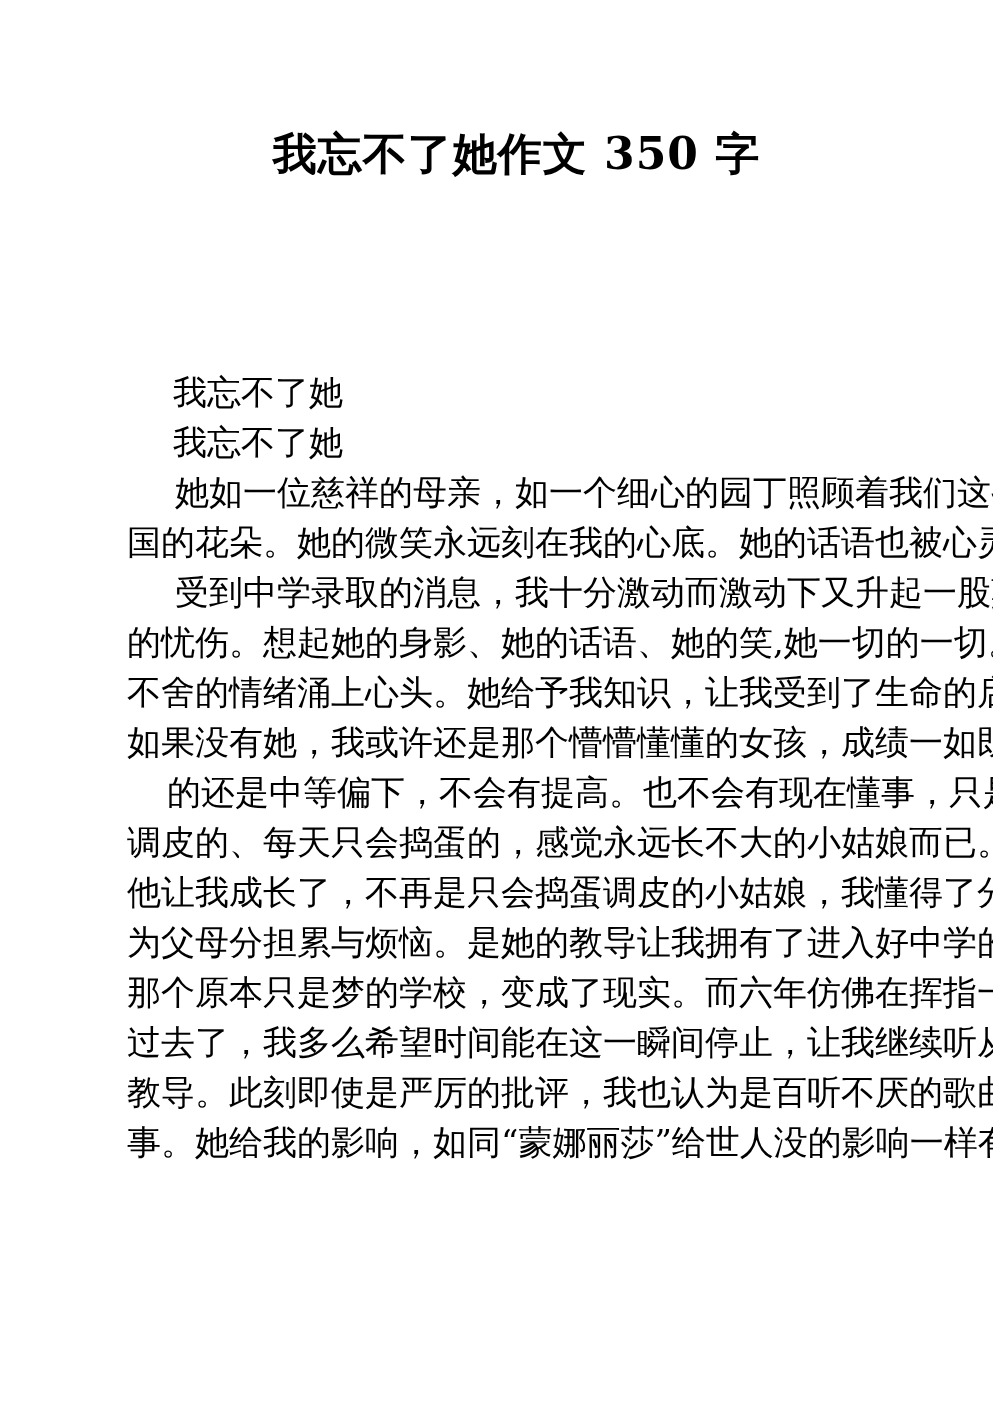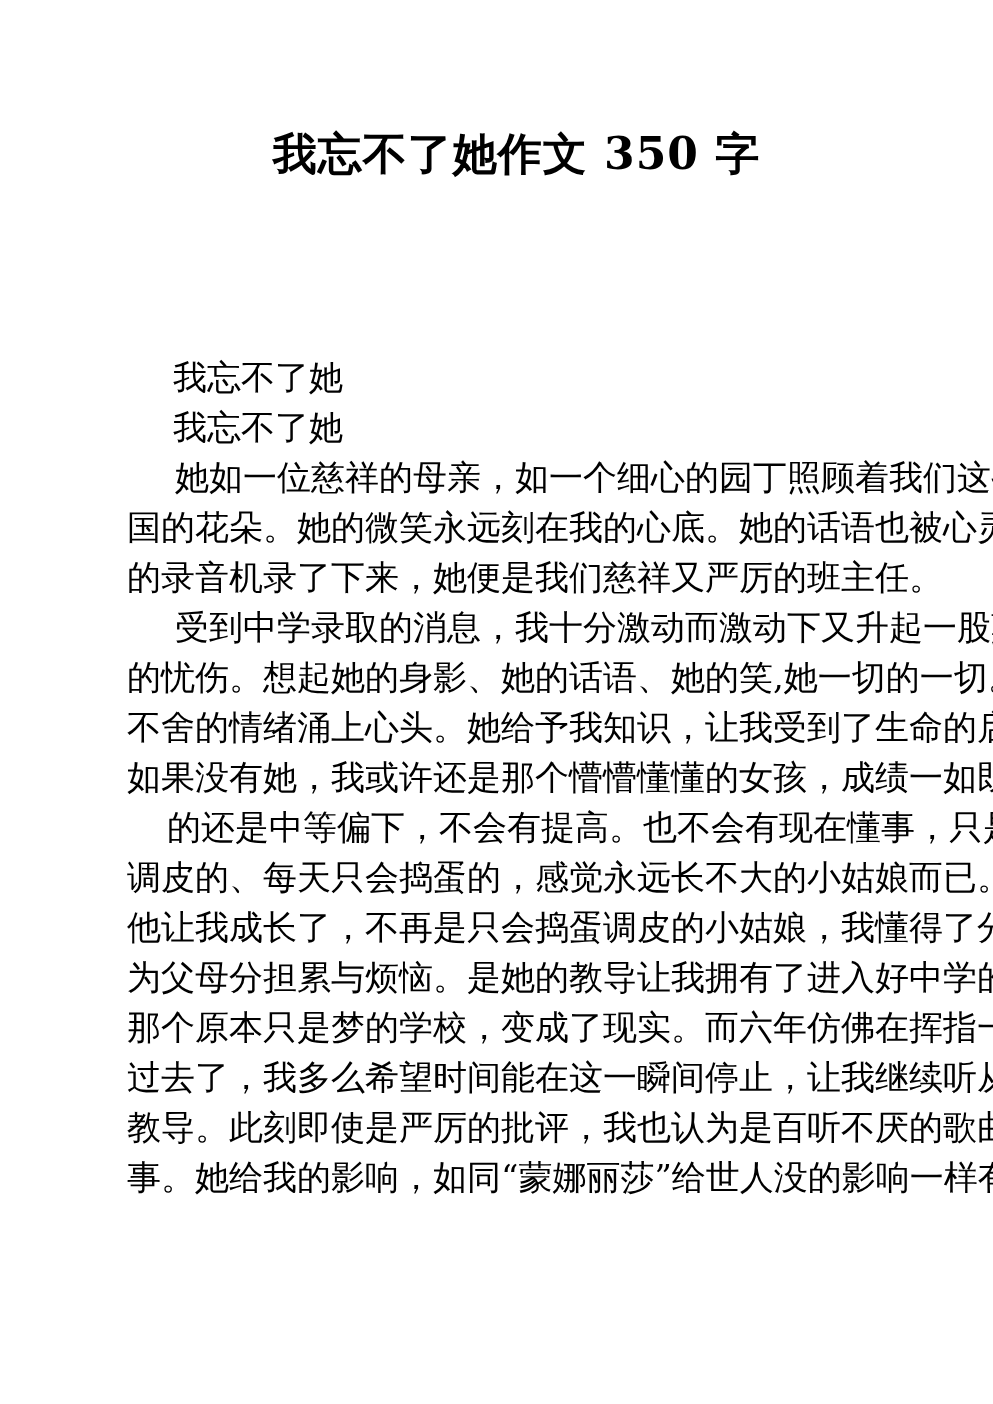--- a/index.html
+++ b/index.html
@@ -52,21 +52,21 @@
     font-size: 28px;
     line-height: 36px;
     font-weight: 400;
     white-space: pre;
   }
 
   
   .body-block {
     position: absolute;
     left: 107px;
-    top: 352px;
+    top: 367px;
     width: 790px;
   }
 
   .line {
     font-size: 34px;
     line-height: 50px;
     white-space: pre;
     letter-spacing: 0px;
     font-weight: 400;
   }
@@ -90,21 +90,20 @@
 <div class="page">
 
   <div class="doc-title">我忘不了她作文 350 字</div>
 
 
   <div class="body-block">
       <div class="line indent-1">我忘不了她</div>
       <div class="line indent-1">我忘不了她</div>
       <div class="line indent-2">她如一位慈祥的母亲，如一个细心的园丁照顾着我们这些祖</div>
       <div class="line">国的花朵。她的微笑永远刻在我的心底。她的话语也被心灵深处</div>
-      <div class="line">的录音机录了下来，她便是我们慈祥又严厉的班主任。</div>
       <div class="line indent-2">受到中学录取的消息，我十分激动而激动下又升起一股莫名</div>
       <div class="line">的忧伤。想起她的身影、她的话语、她的笑,她一切的一切。一股</div>
       <div class="line">不舍的情绪涌上心头。她给予我知识，让我受到了生命的启蒙！</div>
       <div class="line">如果没有她，我或许还是那个懵懵懂懂的女孩，成绩一如既往</div>
       <div class="line indent-s">的还是中等偏下，不会有提高。也不会有现在懂事，只是那个</div>
       <div class="line">调皮的、每天只会捣蛋的，感觉永远长不大的小姑娘而已。因为</div>
       <div class="line">他让我成长了，不再是只会捣蛋调皮的小姑娘，我懂得了分担，</div>
       <div class="line">为父母分担累与烦恼。是她的教导让我拥有了进入好中学的机会，</div>
       <div class="line">那个原本只是梦的学校，变成了现实。而六年仿佛在挥指一瞬间</div>
       <div class="line">过去了，我多么希望时间能在这一瞬间停止，让我继续听从她的</div>

